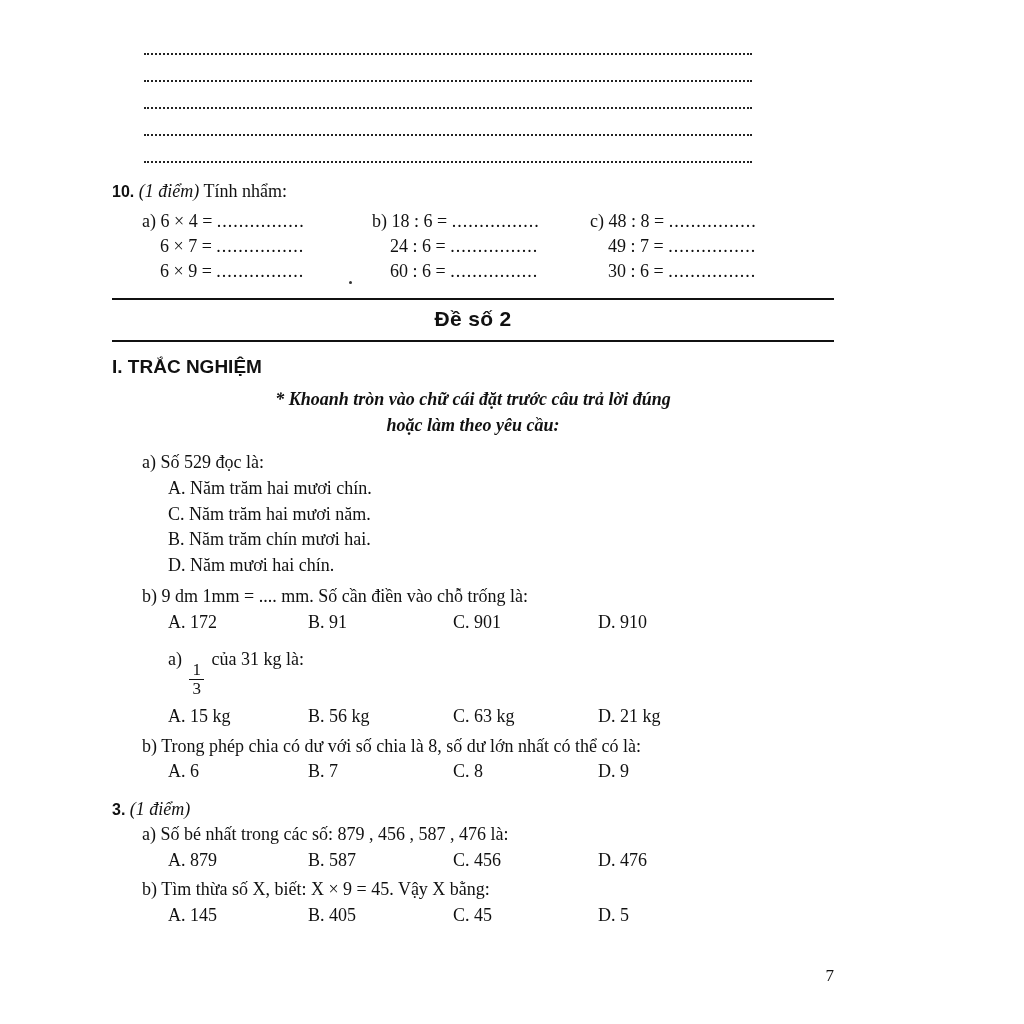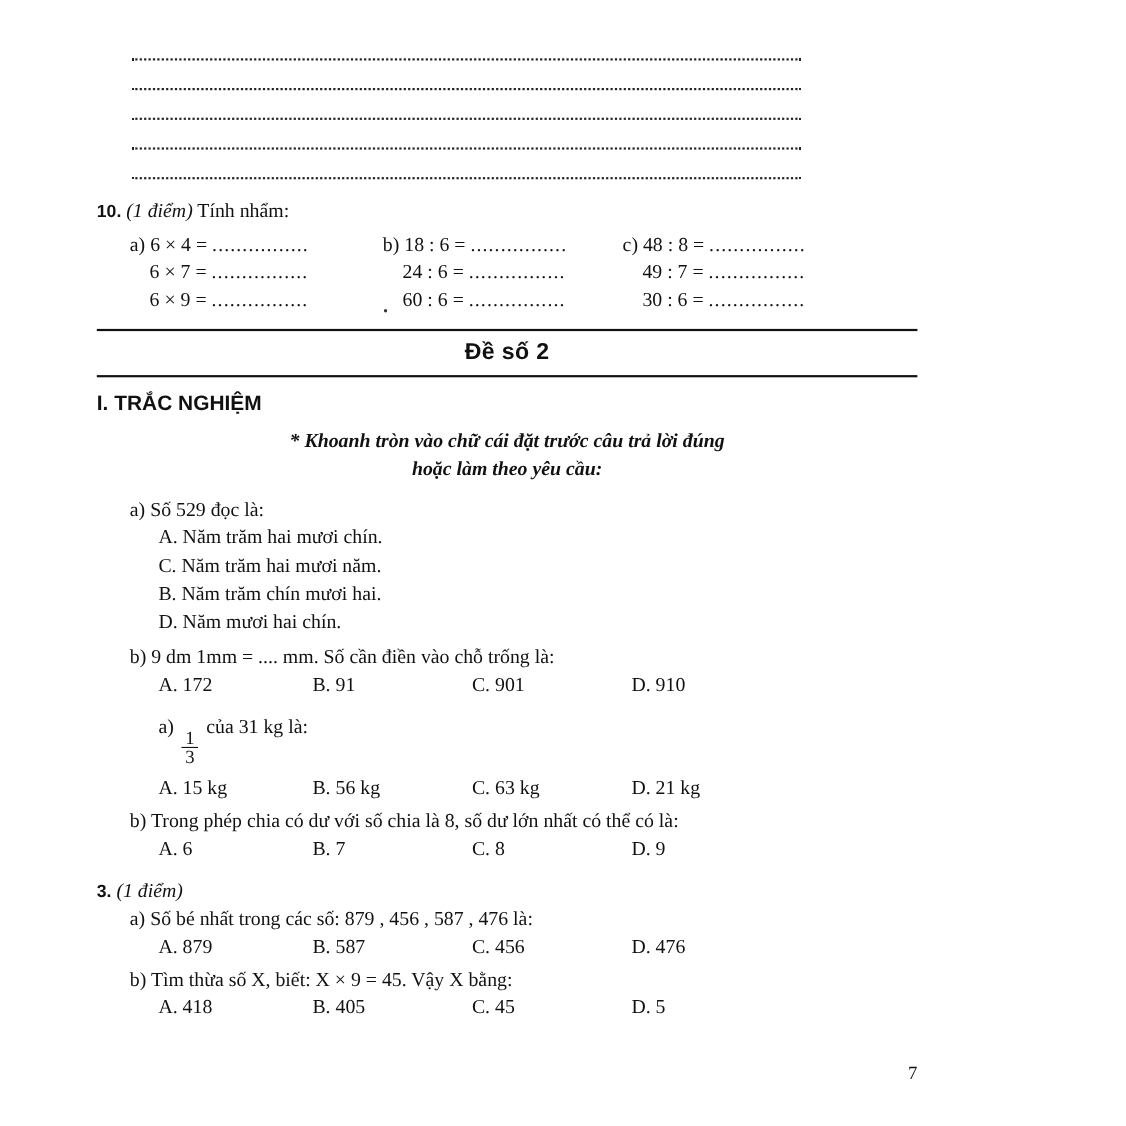--- a/index.html
+++ b/index.html
@@ -12,21 +12,21 @@
     background: #ffffff;
     font-family: "Liberation Serif", serif;
     color: #111111;
     overflow: hidden;
   }
   .page {
     position: relative;
     width: 1024px;
     height: 1024px;
     box-sizing: border-box;
-    padding: 28px 190px 28px 88px;
+    padding: 28px 190px 28px 112px;
   }
 
   
   .dotted-lines {
     margin: 0 0 0 32px;
     width: 608px;
   }
   .dotted-line {
     height: 25px;
     border-bottom: 2px dotted #222;
@@ -277,21 +277,21 @@
     </div>
     <div class="sub">a) Số bé nhất trong các số: 879 , 456 , 587 , 476 là:</div>
     <div class="choice-row">
       <span class="choice w1">A. 879</span>
       <span class="choice w2">B. 587</span>
       <span class="choice w3">C. 456</span>
       <span class="choice">D. 476</span>
     </div>
     <div class="sub" style="margin-top:4px">b) Tìm thừa số X, biết: X × 9 = 45. Vậy X bằng:</div>
     <div class="choice-row">
-      <span class="choice w1">A. 418</span>
+      <span class="choice w1">A. 145</span>
       <span class="choice w2">B. 405</span>
       <span class="choice w3">C. 45</span>
       <span class="choice">D. 5</span>
     </div>
   </div>
 
   <div class="page-number">7</div>
 </div>
 
 </body></html>

